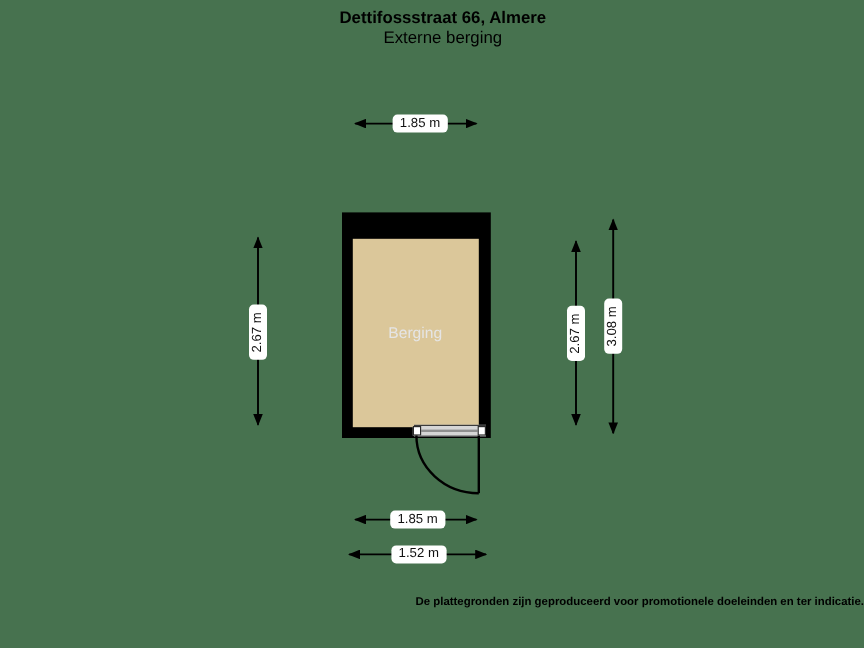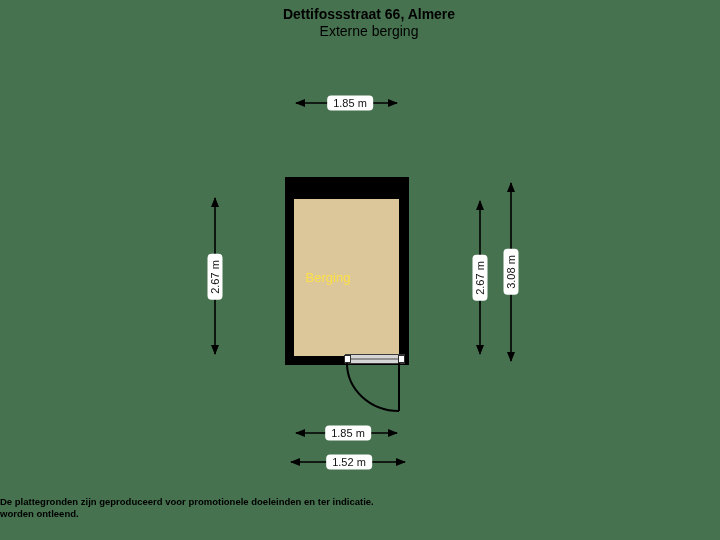--- a/index.html
+++ b/index.html
@@ -23,23 +23,23 @@
   .title-line2{font-size:14px;font-weight:normal;line-height:17px;}
   .plan-outer{
     position:absolute;left:285px;top:177px;width:124px;height:188px;
     background:var(--wall);
   }
   .plan-inner{
     position:absolute;left:294px;top:199px;width:105px;height:157px;
     background:var(--room);
   }
   .room-label{
-    position:absolute;left:328px;top:277px;
+    position:absolute;left:346px;top:277px;
     transform:translate(-50%,-50%);
-    font-size:13px;color:#fde047;white-space:nowrap;
+    font-size:13px;color:#e5e5e5;white-space:nowrap;
   }
   .threshold{
     position:absolute;left:345px;top:354px;width:60px;height:10px;
     background:#d6d6d6;border:1px solid #3c3c3c;
   }
   .threshold-track{
     position:absolute;left:1px;right:1px;top:3px;height:2px;
     background:#8f8f8f;
   }
   .jamb{
@@ -51,21 +51,21 @@
   .overlay-svg{position:absolute;left:0;top:0;width:720px;height:540px;}
   .dim-label{
     position:absolute;transform:translate(-50%,-50%);
     background:var(--labelbg);border-radius:4px;
     padding:1px 6px;font-size:11px;color:#111;white-space:nowrap;
     line-height:13px;
   }
   .dim-label.vert{transform:translate(-50%,-50%) rotate(-90deg);}
   .footer-block{
     position:absolute;top:496px;left:0;width:720px;
-    text-align:left;color:#000;
+    text-align:right;color:#000;
     font-size:9.5px;font-weight:bold;line-height:12px;
   }
 </style>
 </head>
 <body>
 
 <div class="canvas">
 
   <div class="title-block">
     <div class="title-line1">Dettifossstraat 66, Almere</div>
@@ -108,16 +108,15 @@
 
   <div class="dim-label" style="left:350px;top:103px;">1.85 m</div>
   <div class="dim-label vert" style="left:215px;top:277px;">2.67 m</div>
   <div class="dim-label vert" style="left:480px;top:278px;">2.67 m</div>
   <div class="dim-label vert" style="left:511px;top:272px;">3.08 m</div>
   <div class="dim-label" style="left:348px;top:433px;">1.85 m</div>
   <div class="dim-label" style="left:349px;top:462px;">1.52 m</div>
 
   <div class="footer-block">
     <div>De plattegronden zijn geproduceerd voor promotionele doeleinden en ter indicatie.</div>
-    <div>worden ontleend.</div>
   </div>
 
 </div>
 
 </body></html>

